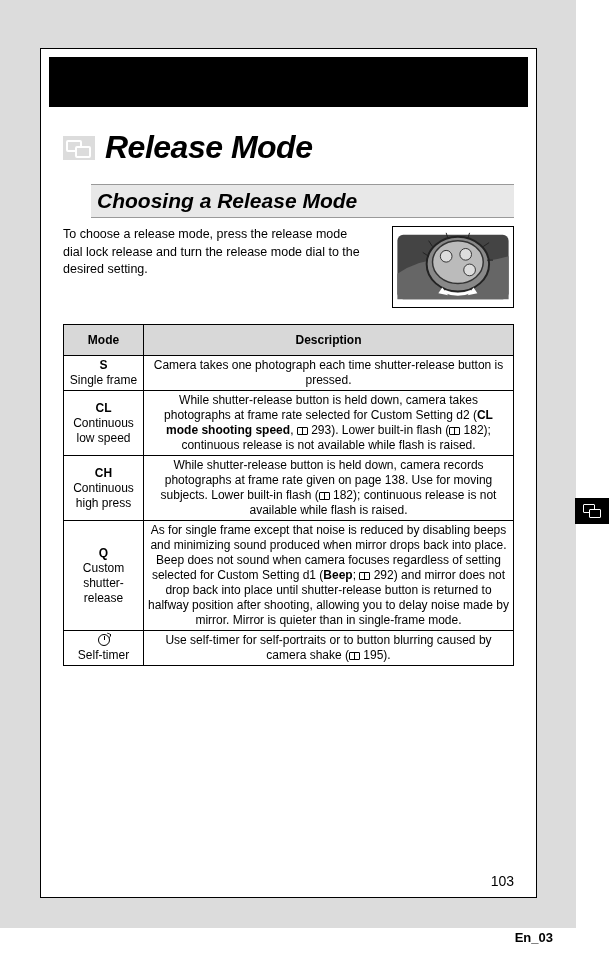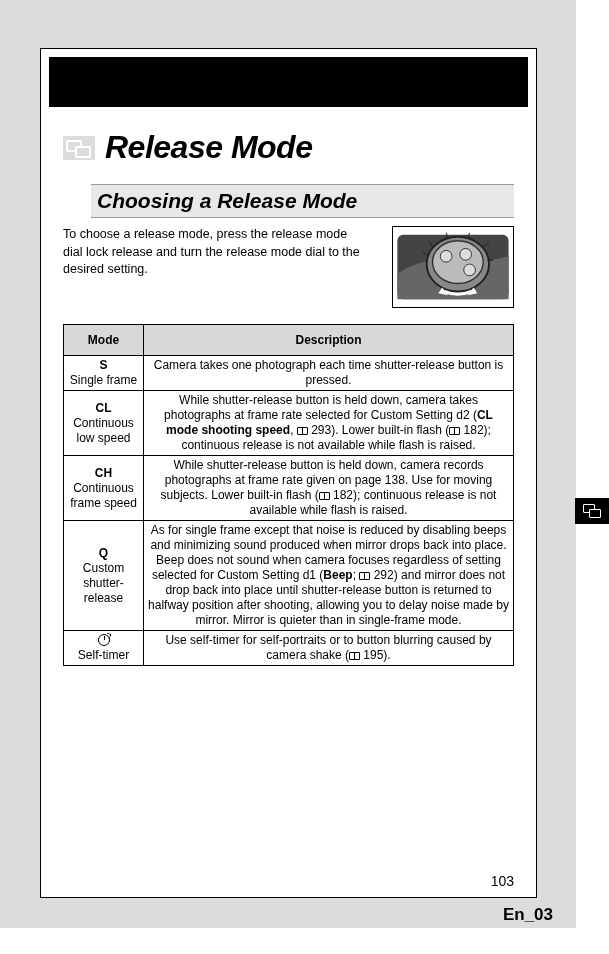--- a/index.html
+++ b/index.html
@@ -209,22 +209,22 @@
       position:absolute;
       left:6px; top:5px;
       width:10px; height:7px;
       border:1.5px solid #fff;
       border-radius:1px;
       background:#000;
     }
     .footer-label {
       position: absolute;
       right: 56px;
-      bottom: 29px;
-      font-size: 17px;
+      bottom: 9px;
+      font-size: 13px;
       font-weight: 700;
     }
   </style>
 </head>
 <body>
 
 <div class="page-bg"></div>
 
 <div class="content">
   <div class="black-bar"></div>
@@ -286,21 +286,21 @@
             <span class="sym small">CL</span><br>
             <span>Continuous low speed</span>
           </td>
           <td class="desc">
             <span>While shutter-release button is held down, camera takes photographs at frame rate selected for Custom Setting d2 (</span><span class="bold">CL mode shooting speed</span><span>, </span><span class="book-icon"></span><span> 293). Lower built-in flash (</span><span class="book-icon"></span><span> 182); continuous release is not available while flash is raised.</span>
           </td>
         </tr>
         <tr>
           <td class="mode">
             <span class="sym small">CH</span><br>
-            <span>Continuous frame speed</span>
+            <span>Continuous high press</span>
           </td>
           <td class="desc">
             <span>While shutter-release button is held down, camera records photographs at frame rate given on page 138. Use for moving subjects. Lower built-in flash (</span><span class="book-icon"></span><span> 182); continuous release is not available while flash is raised.</span>
           </td>
         </tr>
         <tr>
           <td class="mode">
             <span class="sym">Q</span><br>
             <span>Custom shutter-release</span>
           </td>

